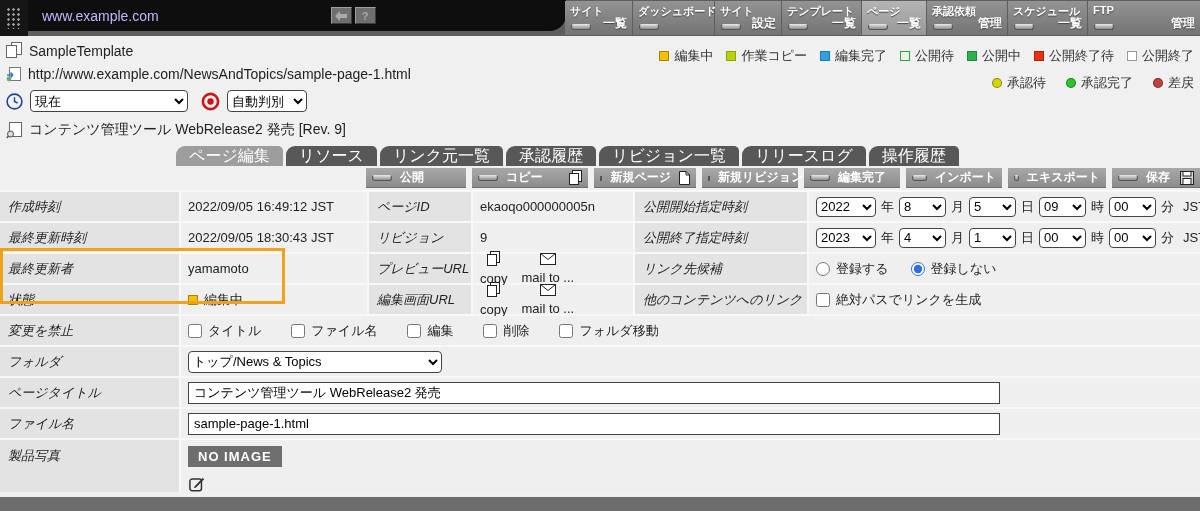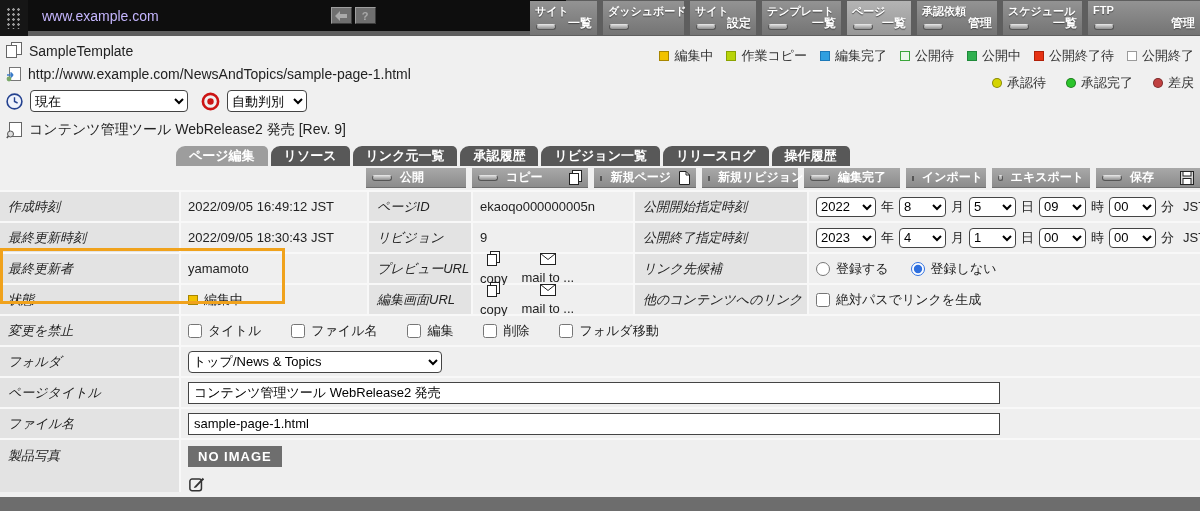--- a/index.html
+++ b/index.html
@@ -13,21 +13,21 @@
     background-image:radial-gradient(circle,#9a9a9a 1.1px,transparent 1.5px);
     background-size:5px 5px;}
   .sitetab{position:absolute;left:28px;top:0;width:538px;height:31px;background:#0e0e0e;
     border-radius:0 0 16px 0;display:flex;align-items:center;}
   .sitetab .slabel{color:#c4b5fd;font-size:14px;margin-left:14px;}
   .minibtn{width:21px;height:17px;background:#6f6f6f;border:1px solid;
     border-color:#9f9f9f #3d3d3d #3d3d3d #9f9f9f;display:flex;align-items:center;
     justify-content:center;color:#a9a9a9;font-weight:bold;font-size:11px;box-sizing:border-box;}
   .minibtn.first{margin-left:172px;}
   .minibtn + .minibtn{margin-left:3px;}
-  .nav{position:absolute;right:0;top:1px;height:34px;display:flex;gap:6px;}
+  .nav{position:absolute;right:0;top:1px;height:34px;display:flex;gap:1px;}
   .navbtn{position:relative;background:linear-gradient(#939393,#747474);color:#fff;
     font-weight:bold;box-sizing:border-box;}
   .navbtn.active{background:linear-gradient(#b4b4b4,#989898);}
   .navtop{position:absolute;top:3px;left:5px;font-size:11px;white-space:nowrap;text-shadow:0 1px 1px #444;}
   .navbottom{position:absolute;bottom:3px;right:5px;font-size:12px;white-space:nowrap;text-shadow:0 1px 1px #444;}
   .pill{display:inline-block;width:20px;height:6px;border-radius:3px;
     background:linear-gradient(#d6d6d6,#8e8e8e);border:1px solid #555;border-top-color:#e2e2e2;box-sizing:border-box;}
   .navbtn .pill{position:absolute;bottom:5px;left:6px;}
 
   
@@ -38,21 +38,21 @@
   .legend{position:absolute;right:6px;top:11px;}
   .lrow{display:flex;align-items:center;gap:13px;font-size:13px;color:#333;justify-content:flex-end;}
   .lrow2{margin-top:9px;gap:20px;}
   .litem{display:flex;align-items:center;gap:5px;}
   .chip{width:10px;height:10px;border:1px solid #888;box-sizing:border-box;}
   .dot{width:10px;height:10px;border-radius:50%;border:1px solid rgba(0,0,0,.35);box-sizing:border-box;}
 
   
   .tabs{position:absolute;top:146px;left:176px;height:20px;display:flex;gap:3px;align-items:flex-end;}
   .tab{height:20px;line-height:20px;padding:0 13px;background:#585858;color:#fff;
-    font-size:13px;font-weight:bold;border-radius:9px 5px 0 0;white-space:nowrap;}
+    font-size:16px;font-weight:normal;border-radius:9px 5px 0 0;white-space:nowrap;}
   .tab.active{background:#9d9d9d;}
 
   
   .toolbar{position:absolute;top:168px;left:366px;width:834px;height:20px;display:flex;gap:6px;}
   .tbtn{position:relative;background:linear-gradient(#a8a8a8,#8c8c8c);display:flex;align-items:center;
     color:#fff;font-weight:bold;font-size:12px;padding:0 6px;gap:8px;box-sizing:border-box;
     border-bottom:1px solid #6f6f6f;white-space:nowrap;}
   .tbtn .ticon{margin-left:auto;display:flex;align-items:center;}
 
   
@@ -268,21 +268,21 @@
         </span>
     </div>
     <div class="tbtn" style="width:96px">
       <span class="pill"></span>
         <span>新規リビジョン</span>
     </div>
     <div class="tbtn" style="width:96px">
       <span class="pill"></span>
         <span>編集完了</span>
     </div>
-    <div class="tbtn" style="width:80px">
+    <div class="tbtn" style="width:96px">
       <span class="pill"></span>
         <span>インポート</span>
     </div>
     <div class="tbtn" style="width:98px">
       <span class="pill"></span>
         <span>エキスポート</span>
     </div>
     <div class="tbtn" style="flex:1">
       <span class="pill"></span>
         <span>保存</span>

